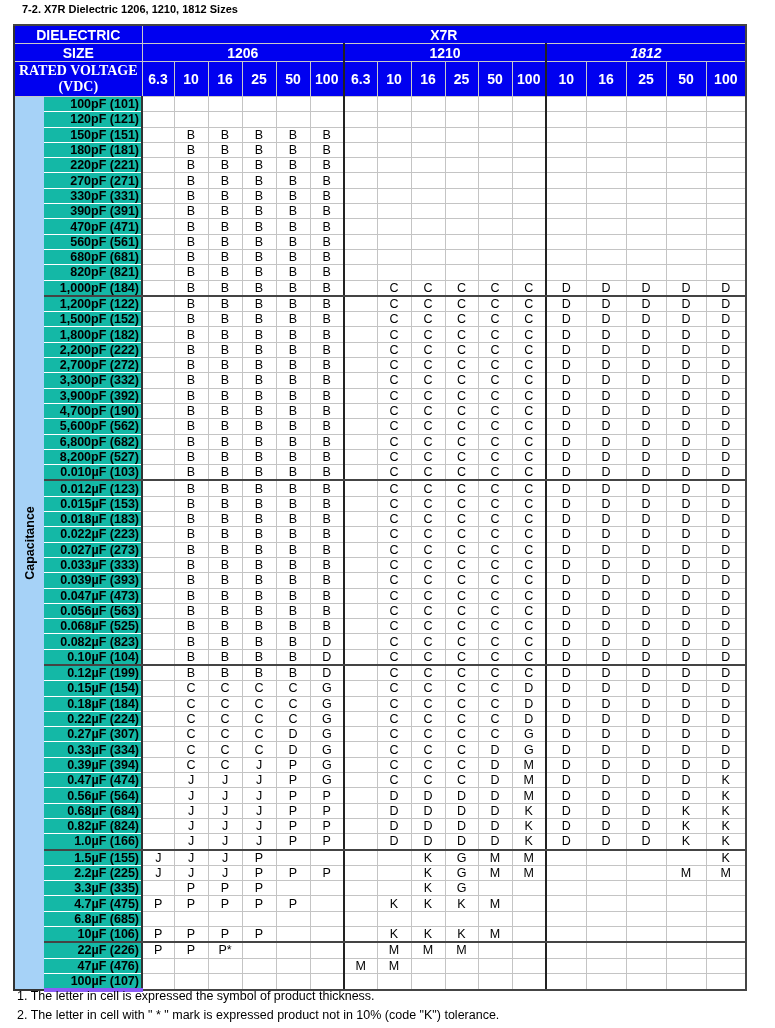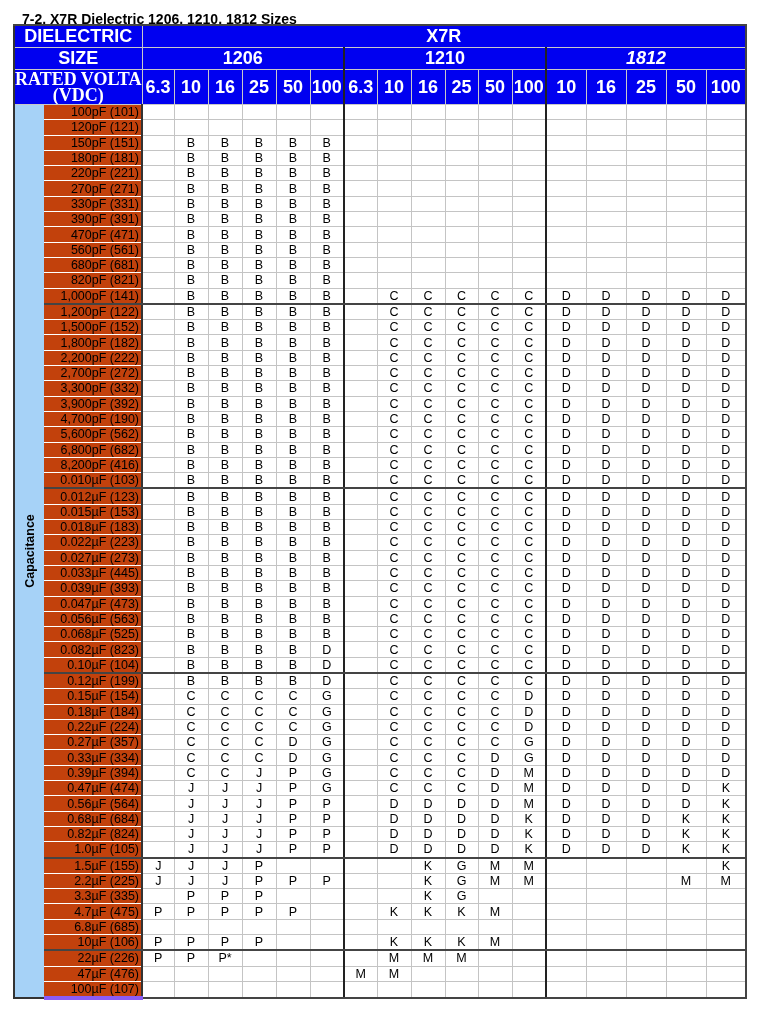--- a/index.html
+++ b/index.html
@@ -1,27 +1,27 @@
 <!DOCTYPE html>
 <html><head>
 <meta charset="utf-8">
 <style>
   html,body{margin:0;padding:0;background:#fff;}
   body{width:775px;height:1028px;position:relative;font-family:"Liberation Sans",sans-serif;color:#000;overflow:hidden;}
-  .title{position:absolute;left:22px;top:11px;font-size:14px;font-weight:bold;letter-spacing:0px;}
+  .title{position:absolute;left:22px;top:3px;font-size:11px;font-weight:bold;letter-spacing:0px;}
   table.grid{position:absolute;left:13px;top:24px;border-collapse:collapse;table-layout:fixed;width:733px;}
   table.grid td, table.grid th{padding:0;margin:0;overflow:hidden;white-space:nowrap;}
-  .hdr{background:#0000f0;color:#fff;font-weight:bold;font-size:18px;text-align:center;border:1px solid #c8c8c8;}
+  .hdr{background:#0000f0;color:#fff;font-weight:bold;font-size:14px;text-align:center;border:1px solid #c8c8c8;}
   .hdr-row1 td{height:17px;}
   .hdr-row2 td{height:17px;}
   .hdr-row3 td{height:34px;}
   .hdr-label{line-height:16px;}
   .side{background:#a6d2f7;width:29px;border-left:2px solid #333;border-bottom:2px solid #333;position:relative;}
   .side-text{position:absolute;left:50%;top:50%;transform:translate(-50%,-50%) rotate(-90deg);font-weight:bold;font-size:12.5px;white-space:nowrap;}
-  .cap{background:#c2410c;font-weight:normal;font-size:12.5px;text-align:right;padding-right:2px !important;border-right:2px solid #333;border-bottom:1px solid #fff;height:14.3px;line-height:14px;}
+  .cap{background:#14b8a6;font-weight:bold;font-size:12.5px;text-align:right;padding-right:2px !important;border-right:2px solid #333;border-bottom:1px solid #fff;height:14.3px;line-height:14px;}
   .cell{font-size:12.5px;text-align:center;border:1px solid #c4c4c4;height:14.3px;line-height:14px;}
   .sec-start{border-left:2px solid #222 !important;}
   .grp-end td.cell, .grp-end td.cap{border-bottom:2px solid #444;}
   .last-col{border-right:2px solid #444 !important;}
   .last-row td.cell{border-bottom:2px solid #444;}
   .last-row td.cap{border-bottom:4px solid #8b5cf6;}
   .notes{position:absolute;left:17px;top:987px;font-size:12.5px;line-height:18.5px;}
 </style>
 </head>
 <body>
@@ -321,21 +321,21 @@
         <td class="cell"></td>
         <td class="cell"></td>
         <td class="cell"></td>
         <td class="cell sec-start"></td>
         <td class="cell"></td>
         <td class="cell"></td>
         <td class="cell"></td>
         <td class="cell last-col"></td>
       </tr>
       <tr class="grp-end">
-        <td class="cap">1,000pF (141)</td>
+        <td class="cap">1,000pF (184)</td>
         <td class="cell"></td>
         <td class="cell">B</td>
         <td class="cell">B</td>
         <td class="cell">B</td>
         <td class="cell">B</td>
         <td class="cell">B</td>
         <td class="cell sec-start"></td>
         <td class="cell">C</td>
         <td class="cell">C</td>
         <td class="cell">C</td>
@@ -541,21 +541,21 @@
         <td class="cell">C</td>
         <td class="cell">C</td>
         <td class="cell">C</td>
         <td class="cell sec-start">D</td>
         <td class="cell">D</td>
         <td class="cell">D</td>
         <td class="cell">D</td>
         <td class="cell last-col">D</td>
       </tr>
       <tr>
-        <td class="cap">8,200pF (416)</td>
+        <td class="cap">8,200pF (527)</td>
         <td class="cell"></td>
         <td class="cell">B</td>
         <td class="cell">B</td>
         <td class="cell">B</td>
         <td class="cell">B</td>
         <td class="cell">B</td>
         <td class="cell sec-start"></td>
         <td class="cell">C</td>
         <td class="cell">C</td>
         <td class="cell">C</td>
@@ -681,21 +681,21 @@
         <td class="cell">C</td>
         <td class="cell">C</td>
         <td class="cell">C</td>
         <td class="cell sec-start">D</td>
         <td class="cell">D</td>
         <td class="cell">D</td>
         <td class="cell">D</td>
         <td class="cell last-col">D</td>
       </tr>
       <tr>
-        <td class="cap">0.033µF (445)</td>
+        <td class="cap">0.033µF (333)</td>
         <td class="cell"></td>
         <td class="cell">B</td>
         <td class="cell">B</td>
         <td class="cell">B</td>
         <td class="cell">B</td>
         <td class="cell">B</td>
         <td class="cell sec-start"></td>
         <td class="cell">C</td>
         <td class="cell">C</td>
         <td class="cell">C</td>
@@ -901,21 +901,21 @@
         <td class="cell">C</td>
         <td class="cell">C</td>
         <td class="cell">D</td>
         <td class="cell sec-start">D</td>
         <td class="cell">D</td>
         <td class="cell">D</td>
         <td class="cell">D</td>
         <td class="cell last-col">D</td>
       </tr>
       <tr>
-        <td class="cap">0.27µF (357)</td>
+        <td class="cap">0.27µF (307)</td>
         <td class="cell"></td>
         <td class="cell">C</td>
         <td class="cell">C</td>
         <td class="cell">C</td>
         <td class="cell">D</td>
         <td class="cell">G</td>
         <td class="cell sec-start"></td>
         <td class="cell">C</td>
         <td class="cell">C</td>
         <td class="cell">C</td>
@@ -1041,21 +1041,21 @@
         <td class="cell">D</td>
         <td class="cell">D</td>
         <td class="cell">K</td>
         <td class="cell sec-start">D</td>
         <td class="cell">D</td>
         <td class="cell">D</td>
         <td class="cell">K</td>
         <td class="cell last-col">K</td>
       </tr>
       <tr class="grp-end">
-        <td class="cap">1.0µF (105)</td>
+        <td class="cap">1.0µF (166)</td>
         <td class="cell"></td>
         <td class="cell">J</td>
         <td class="cell">J</td>
         <td class="cell">J</td>
         <td class="cell">P</td>
         <td class="cell">P</td>
         <td class="cell sec-start"></td>
         <td class="cell">D</td>
         <td class="cell">D</td>
         <td class="cell">D</td>
@@ -1244,13 +1244,15 @@
         <td class="cell sec-start"></td>
         <td class="cell"></td>
         <td class="cell"></td>
         <td class="cell"></td>
         <td class="cell last-col"></td>
       </tr>
     </tbody>
 </table>
 
 <div class="notes">
+  <div>1. The letter in cell is expressed the symbol of product thickness.</div>
+  <div>2. The letter in cell with " * " mark is expressed product not in 10% (code "K") tolerance.</div>
 </div>
 
 </body></html>

